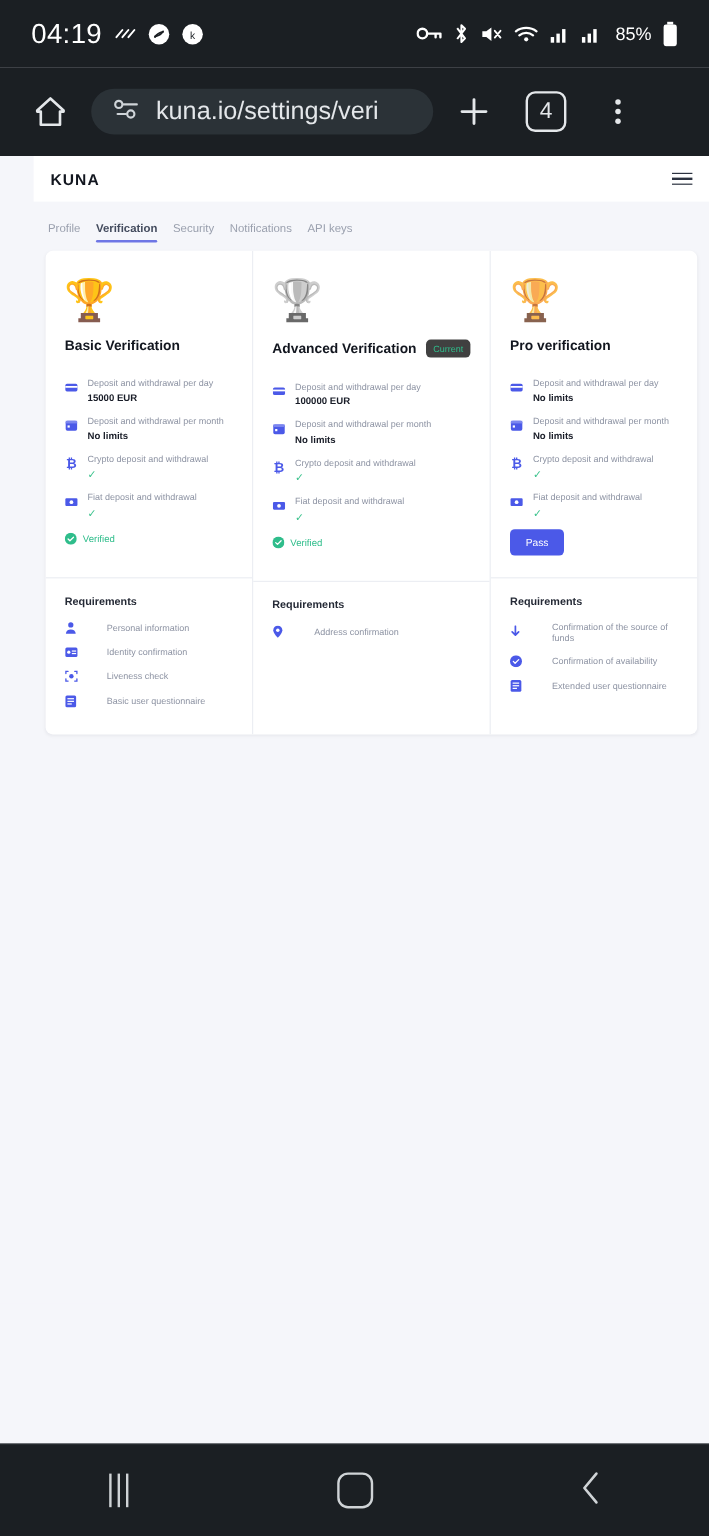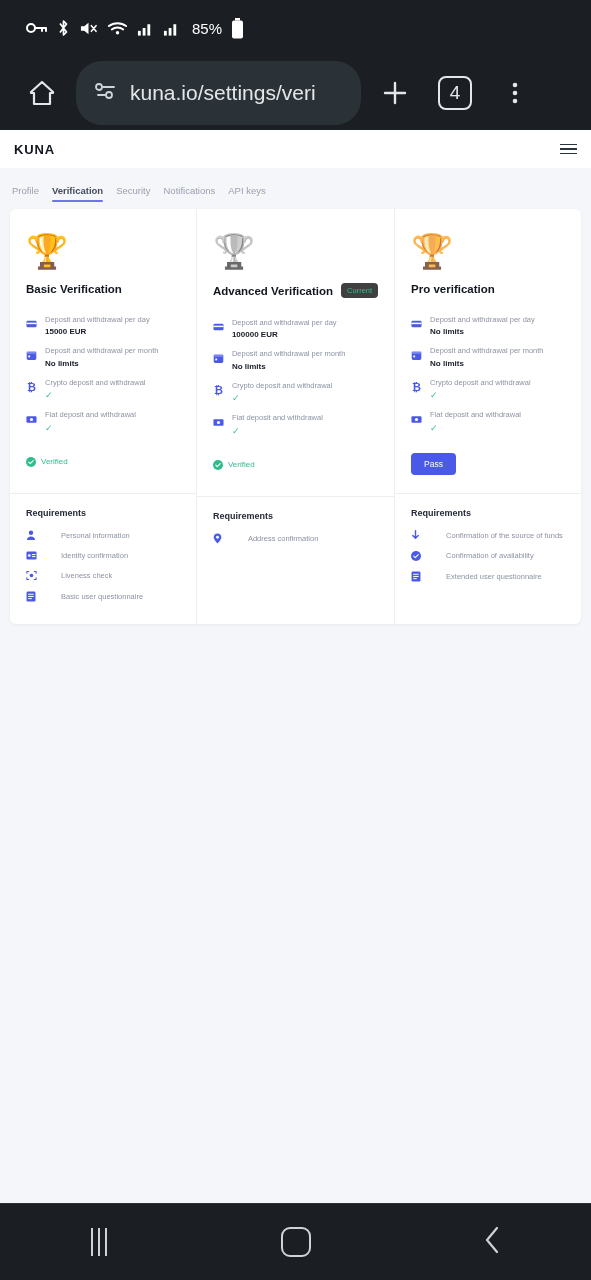--- a/index.html
+++ b/index.html
@@ -23,37 +23,37 @@
   .sb-icon { display: inline-flex; align-items: center; justify-content: center; }
   .battery-pct { font-size: 15px; font-weight: 400; margin-left: 3px; }
 
   
   .browser-bar {
     height: 74px; background: #1b1f23;
     display: flex; align-items: center; padding: 0 16px; gap: 8px;
   }
   .home-btn { width: 52px; height: 52px; display: flex; align-items: center; justify-content: center; }
   .url-pill {
-    flex: 1; height: 64px; background: #2b3237; border-radius: 26px;
+    flex: 1; height: 38px; background: #2b3237; border-radius: 26px;
     display: flex; align-items: center; padding: 0 18px; gap: 12px;
     max-width: 285px;
   }
   .url-text {
     color: #e4e7ea; font-size: 21px; white-space: nowrap; overflow: hidden;
   }
   .plus-btn, .menu-btn { width: 52px; height: 52px; display: flex; align-items: center; justify-content: center; }
   .tab-count {
     width: 34px; height: 34px; border: 2.5px solid #e4e7ea; border-radius: 8px;
     color: #e4e7ea; font-size: 19px; display: flex; align-items: center; justify-content: center;
     font-weight: 500;
   }
   .tab-btn { width: 52px; height: 52px; display: flex; align-items: center; justify-content: center; }
 
   
-  .page { background: #f5f6fa; height: 956px; overflow: hidden; }
+  .page { background: #f5f6fa; height: 956px; overflow: hidden; padding-left: 28px; }
   .site-header {
     height: 38px; background: #ffffff;
     display: flex; align-items: center; justify-content: space-between;
     padding: 0 14px;
   }
   .brand { font-size: 13px; font-weight: bold; letter-spacing: .9px; color: #12161f; }
   .hamburger { display: flex; flex-direction: column; gap: 3px; cursor: pointer; }
   .hamburger span { display: block; width: 17px; height: 1.6px; background: #2c3240; }
 
   .content { padding: 0 10px; }
@@ -95,21 +95,21 @@
   }
 
   .limits { margin-top: 20px; display: flex; flex-direction: column; gap: 10px; }
   .limit-row { display: flex; gap: 8px; align-items: flex-start; }
   .limit-icon { width: 11px; min-width: 11px; margin-top: 1px; }
   .limit-body { display: flex; flex-direction: column; gap: 3px; }
   .limit-label { font-size: 7.5px; color: #8d93a3; line-height: 1.25; }
   .limit-value { font-size: 8px; color: #181c27; font-weight: bold; }
   .check-mark { color: #3ac28c; font-size: 9px; line-height: 1; margin-top: 1px; }
 
-  .status-area { margin-top: 20px; min-height: 26px; }
+  .status-area { margin-top: 8px; min-height: 26px; }
   .verified { display: flex; align-items: center; gap: 5px; }
   .verified-text { font-size: 8px; color: #2fbd8b; }
   .pass-btn {
     background: #4b59e8; color: #ffffff; border: none; border-radius: 4px;
     font-size: 8.5px; padding: 6px 13px; cursor: pointer;
     font-family: "Liberation Sans", sans-serif;
     text-align: center;
   }
 
   .req-sep { border-top: 1px solid #eceef3; margin: 14px -16px 0 -16px; }
@@ -129,20 +129,45 @@
   .nav-recents { display: flex; gap: 5px; }
   .nav-recents i { display: block; width: 2px; height: 28px; background: #cfd3d6; }
   .nav-home { width: 30px; height: 30px; border: 2px solid #cfd3d6; border-radius: 9px; }
 </style>
 </head>
 <body>
 
 <div id="screen">
 
   <div class="status-bar">
+    <div class="status-left">
+      <span class="status-time">04:19</span>
+      <span class="sb-icon">
+        <svg width="20" height="16" viewBox="0 0 20 16">
+            <g stroke="#fff" stroke-width="1.6" stroke-linecap="round">
+          <line x1="3" y1="11" x2="8" y2="5"></line>
+              <line x1="8" y1="11" x2="13" y2="5"></line>
+              <line x1="13" y1="11" x2="18" y2="5"></line>
+        </g>
+          </svg>
+      </span>
+      <span class="sb-icon">
+        <svg width="19" height="19" viewBox="0 0 20 20">
+            <circle cx="10" cy="10" r="9" fill="#fff"></circle>
+            <path d="M6.5 12.5c1.5-2.5 4-4 7-4.5" stroke="#1b1f23" stroke-width="1.6" fill="none" stroke-linecap="round"></path>
+            <path d="M13.5 7.5c-1.5 2.5-4 4-7 4.5" stroke="#1b1f23" stroke-width="1.6" fill="none" stroke-linecap="round"></path>
+          </svg>
+      </span>
+      <span class="sb-icon">
+        <svg width="19" height="19" viewBox="0 0 20 20">
+            <circle cx="10" cy="10" r="9" fill="#fff"></circle>
+            <text x="10" y="14" font-size="9" font-family="Liberation Sans, sans-serif" text-anchor="middle" fill="#1b1f23">k</text>
+          </svg>
+      </span>
+    </div>
     <div class="status-right">
       <span class="sb-icon">
         <svg width="22" height="14" viewBox="0 0 22 14">
             <circle cx="5" cy="7" r="4" fill="none" stroke="#fff" stroke-width="2"></circle>
             <path d="M9 7h11M16 7v3M20 7v3" stroke="#fff" stroke-width="2" stroke-linecap="round"></path>
           </svg>
       </span>
       <span class="sb-icon">
         <svg width="13" height="18" viewBox="0 0 13 18">
             <path d="M3 4.5L9.5 13 6.5 16V2l3 3L3 13.5" stroke="#fff" stroke-width="1.7" fill="none" stroke-linejoin="round"></path>

